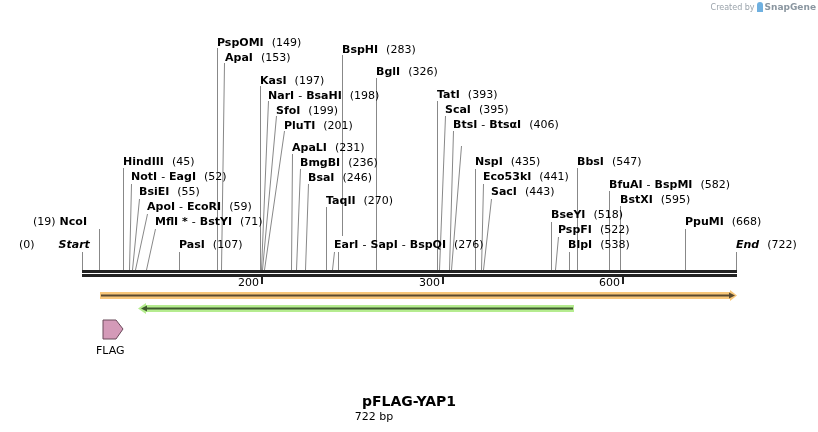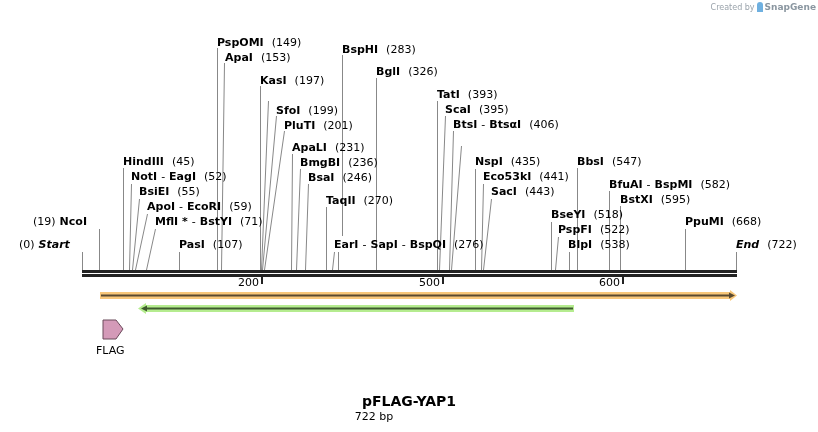--- a/index.html
+++ b/index.html
@@ -124,31 +124,32 @@
     <g>
       <rect x="145" y="305" width="429" height="7" fill="#b5ec8f"></rect>
       <polygon points="146,303 138,308.5 146,314" fill="#b5ec8f"></polygon>
       <rect x="145" y="307.5" width="428" height="2" fill="#3e5a2e"></rect>
       <polygon points="147,305.5 141,308.5 147,311.5" fill="#3e5a2e"></polygon>
     </g>
 
     <polygon points="103,320 116,320 123,329 116,339 103,339" fill="#d49ab8" stroke="#6b4a5b" stroke-width="1"></polygon>
   </svg>
 
-  <div class="lbl" style="left:19px;top:238px"><span>(0)</span><span class="nm" style="font-style:italic;margin-left:4px">Start</span></div>
+  <div class="lbl" style="left:19px;top:238px"><span>(0)</span><span class="nm" style="font-style:italic;margin-left:24px">Start</span></div>
   <div class="lbl" style="left:33px;top:215px"><span>(19)</span><span class="nm" style="margin-left:4px">NcoI</span></div>
   <div class="lbl" style="left:123px;top:155px"><span class="nm">HindIII</span><span class="ps">(45)</span></div>
   <div class="lbl" style="left:131px;top:170px"><span class="nm">NotI</span><span class="sep">-</span><span class="nm">EagI</span><span class="ps">(52)</span></div>
   <div class="lbl" style="left:139px;top:185px"><span class="nm">BsiEI</span><span class="ps">(55)</span></div>
   <div class="lbl" style="left:147px;top:200px"><span class="nm">ApoI</span><span class="sep">-</span><span class="nm">EcoRI</span><span class="ps">(59)</span></div>
   <div class="lbl" style="left:155px;top:215px"><span class="nm">MflI *</span><span class="sep">-</span><span class="nm">BstYI</span><span class="ps">(71)</span></div>
   <div class="lbl" style="left:179px;top:238px"><span class="nm">PasI</span><span class="ps">(107)</span></div>
   <div class="lbl" style="left:217px;top:36px"><span class="nm">PspOMI</span><span class="ps">(149)</span></div>
   <div class="lbl" style="left:225px;top:51px"><span class="nm">ApaI</span><span class="ps">(153)</span></div>
   <div class="lbl" style="left:260px;top:74px"><span class="nm">KasI</span><span class="ps">(197)</span></div>
+  <div class="lbl" style="left:268px;top:89px"><span class="nm">NarI</span><span class="sep">-</span><span class="nm">BsaHI</span><span class="ps">(198)</span></div>
   <div class="lbl" style="left:276px;top:104px"><span class="nm">SfoI</span><span class="ps">(199)</span></div>
   <div class="lbl" style="left:284px;top:119px"><span class="nm">PluTI</span><span class="ps">(201)</span></div>
   <div class="lbl" style="left:292px;top:141px"><span class="nm">ApaLI</span><span class="ps">(231)</span></div>
   <div class="lbl" style="left:300px;top:156px"><span class="nm">BmgBI</span><span class="ps">(236)</span></div>
   <div class="lbl" style="left:308px;top:171px"><span class="nm">BsaI</span><span class="ps">(246)</span></div>
   <div class="lbl" style="left:326px;top:194px"><span class="nm">TaqII</span><span class="ps">(270)</span></div>
   <div class="lbl" style="left:334px;top:238px"><span class="nm">EarI</span><span class="sep">-</span><span class="nm">SapI</span><span class="sep">-</span><span class="nm">BspQI</span><span class="ps">(276)</span></div>
   <div class="lbl" style="left:342px;top:43px"><span class="nm">BspHI</span><span class="ps">(283)</span></div>
   <div class="lbl" style="left:376px;top:65px"><span class="nm">BglI</span><span class="ps">(326)</span></div>
   <div class="lbl" style="left:437px;top:88px"><span class="nm">TatI</span><span class="ps">(393)</span></div>
@@ -160,20 +161,20 @@
   <div class="lbl" style="left:551px;top:208px"><span class="nm">BseYI</span><span class="ps">(518)</span></div>
   <div class="lbl" style="left:558px;top:223px"><span class="nm">PspFI</span><span class="ps">(522)</span></div>
   <div class="lbl" style="left:568px;top:238px"><span class="nm">BlpI</span><span class="ps">(538)</span></div>
   <div class="lbl" style="left:577px;top:155px"><span class="nm">BbsI</span><span class="ps">(547)</span></div>
   <div class="lbl" style="left:609px;top:178px"><span class="nm">BfuAI</span><span class="sep">-</span><span class="nm">BspMI</span><span class="ps">(582)</span></div>
   <div class="lbl" style="left:620px;top:193px"><span class="nm">BstXI</span><span class="ps">(595)</span></div>
   <div class="lbl" style="left:685px;top:215px"><span class="nm">PpuMI</span><span class="ps">(668)</span></div>
   <div class="lbl" style="left:736px;top:238px"><span class="nm" style="font-style:italic">End</span><span class="ps">(722)</span></div>
 
   <div class="tick-lbl" style="left:238px;top:276px">200</div>
-  <div class="tick-lbl" style="left:419px;top:276px">500</div>
+  <div class="tick-lbl" style="left:419px;top:276px">300</div>
   <div class="tick-lbl" style="left:599px;top:276px">600</div>
 
   <div class="feat-lbl" style="left:96px;top:344px">FLAG</div>
 
   <div class="title">pFLAG-YAP1</div>
   <div class="subtitle">722 bp</div>
 </div>
 
 </body></html>

